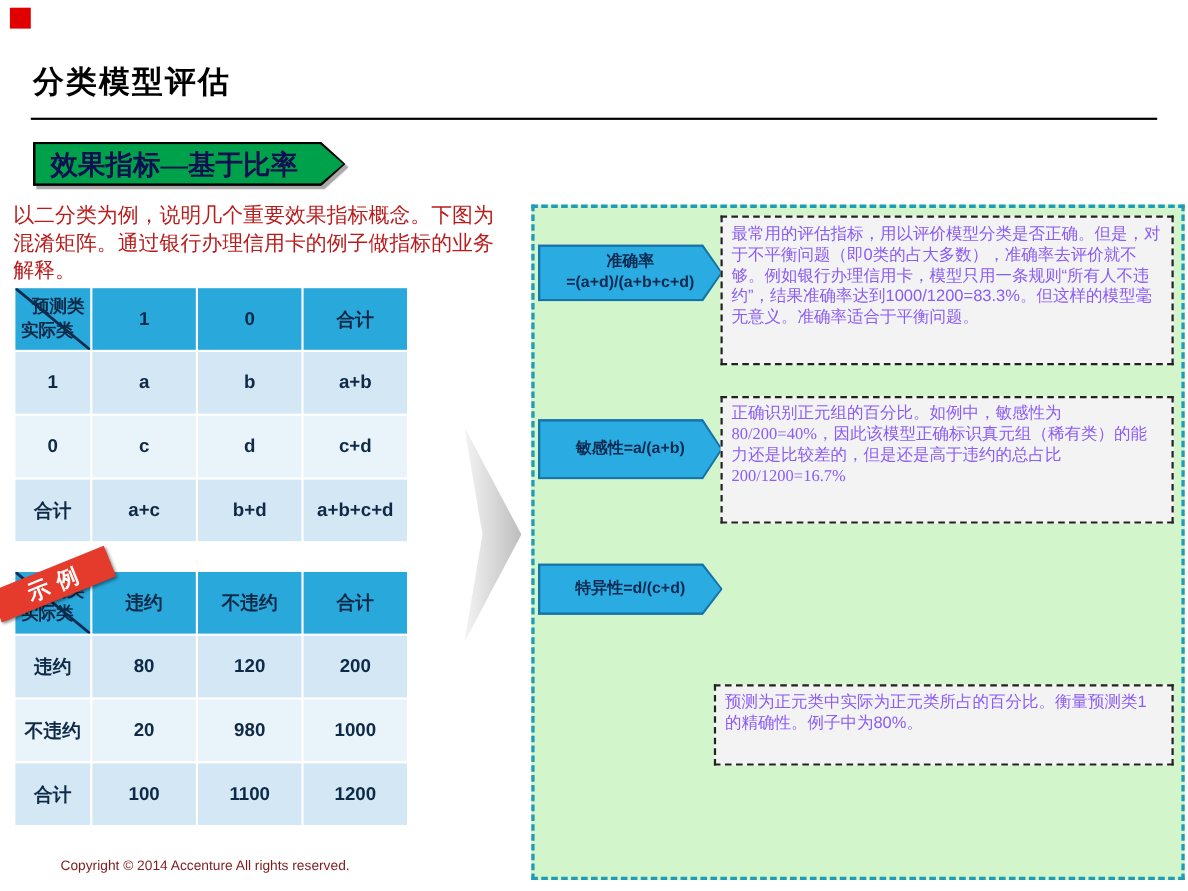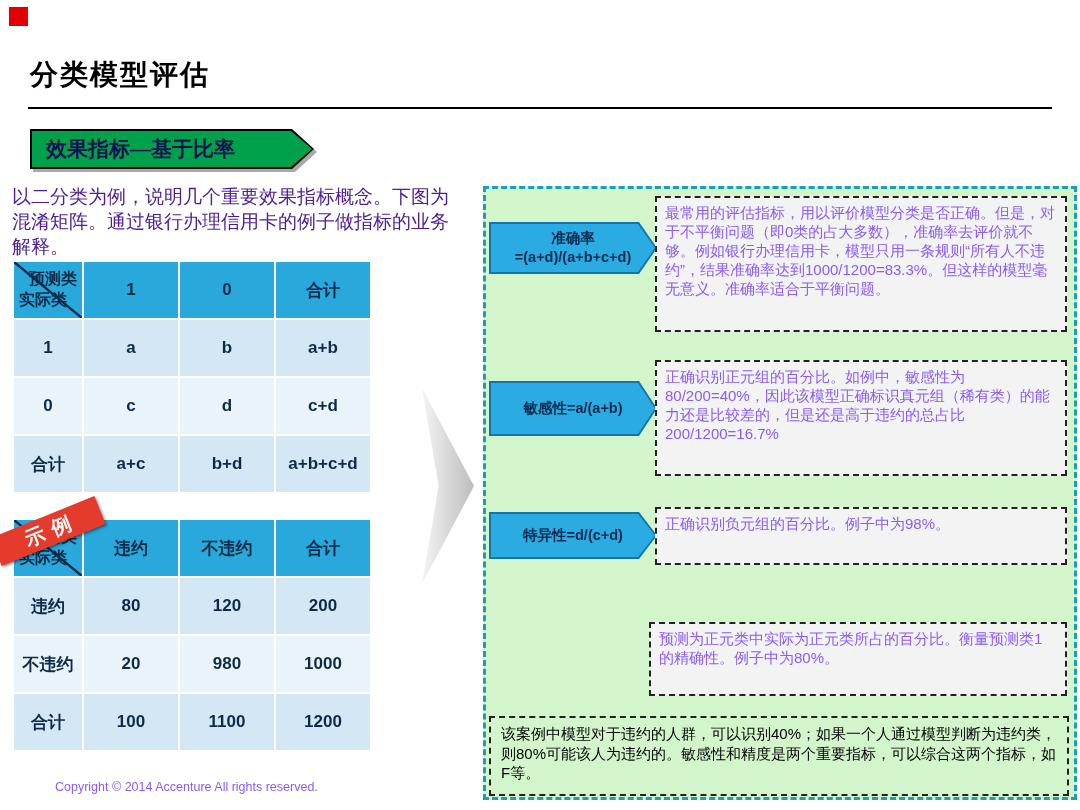--- a/index.html
+++ b/index.html
@@ -15,23 +15,23 @@
   }
   .title-rule { position:absolute; left:28px; top:107px; width:1024px; height:2px; background:#000; }
 
   
   .banner { position:absolute; left:30px; top:129px; width:284px; height:40px; filter:drop-shadow(3px 3px 0 #a9a9a9); }
   .banner-b { position:absolute; inset:0; background:#000;
     clip-path:polygon(0 0, calc(100% - 22px) 0, 100% 50%, calc(100% - 22px) 100%, 0 100%); }
   .banner-f { position:absolute; inset:2px; background:#00a14b;
     clip-path:polygon(0 0, calc(100% - 21px) 0, 100% 50%, calc(100% - 21px) 100%, 0 100%);
     display:flex; align-items:center; padding-left:14px; box-sizing:border-box; }
-  .banner-f span { font-family:"Liberation Serif", serif; font-weight:bold; font-size:21px; color:#101050; }
+  .banner-f span { font-family:"Liberation Serif", serif; font-weight:bold; font-size:25px; color:#101050; }
 
-  .intro { position:absolute; left:12px; top:184px; width:455px; font-size:19px; line-height:1.32; color:#4c1d95; }
+  .intro { position:absolute; left:12px; top:184px; width:455px; font-size:19px; line-height:1.32; color:#b91c1c; }
 
   
   .matrix { position:absolute; border-collapse:separate; border-spacing:2px; table-layout:fixed; }
   .matrix td { width:94px; height:56px; text-align:center; vertical-align:middle;
     font-size:17px; font-weight:bold; color:#0e2a47; }
   .matrix td:first-child { width:68px; }
   .matrix tr.head td { background:#29a8dc; }
   .matrix tr.r0 td, .matrix tr.r2 td { background:#d3e7f4; }
   .matrix tr.r1 td { background:#e9f3fa; }
   .corner { position:relative; }
@@ -58,21 +58,21 @@
     clip-path:polygon(0 0, calc(100% - 17px) 0, 100% 50%, calc(100% - 17px) 100%, 0 100%);
     display:flex; flex-direction:column; justify-content:center; align-items:center;
     color:#0d2a50; font-weight:bold; font-size:14.5px; line-height:1.3; text-align:right;
     padding-right:0; box-sizing:border-box; }
 
   .dbox { position:absolute; box-sizing:border-box; border:2px dashed #222; background:#f3f3f3;
     padding:5px 8px; font-size:15px; line-height:1.27; color:#8b5cf6; }
   .sumbox { position:absolute; box-sizing:border-box; border:2px dashed #222; background:transparent;
     padding:6px 10px; font-size:15px; line-height:1.3; color:#000; }
 
-  .footer { position:absolute; left:55px; top:780px; font-size:12.5px; color:#8b5cf6; }
+  .footer { position:absolute; left:55px; top:780px; font-size:12.5px; color:#7f1d1d; }
 </style>
 </head>
 <body>
 
 <div class="slide">
 
   <div class="logo"></div>
 
   <div class="title">分类模型评估</div>
   <div class="title-rule"></div>
@@ -172,30 +172,28 @@
       </div>
     </div>
     <div class="dbox" style="left:169px; top:7px; width:412px; height:136px;">最常用的评估指标，用以评价模型分类是否正确。但是，对于不平衡问题（即0类的占大多数），准确率去评价就不够。例如银行办理信用卡，模型只用一条规则“所有人不违约”，结果准确率达到1000/1200=83.3%。但这样的模型毫无意义。准确率适合于平衡问题。</div>
 
     <div class="marrow" style="left:3px; top:192px; width:168px; height:55px;">
       <div class="marrow-b"></div>
       <div class="marrow-f">
         <span>敏感性=a/(a+b)</span>
       </div>
     </div>
-    <div class="dbox" style="left:169px; top:171px; width:412px; height:116px;">正确识别正元组的百分比。如例中，敏感性为80/200=40%，因此该模型正确标识真元组（稀有类）的能力还是比较差的，但是还是高于违约的总占比200/1200=16.7%</div>
+    <div class="dbox" style="left:169px; top:171px; width:412px; height:116px;font-family:Liberation Serif, serif;">正确识别正元组的百分比。如例中，敏感性为80/200=40%，因此该模型正确标识真元组（稀有类）的能力还是比较差的，但是还是高于违约的总占比200/1200=16.7%</div>
 
     <div class="marrow" style="left:3px; top:323px; width:168px; height:47px;">
       <div class="marrow-b"></div>
       <div class="marrow-f">
         <span>特异性=d/(c+d)</span>
       </div>
     </div>
-    <div class="dbox" style="left:169px; top:318px; width:412px; height:58px;">正确识别负元组的百分比。例子中为98%。</div>
 
     <div class="dbox" style="left:163px; top:433px; width:418px; height:74px;">预测为正元类中实际为正元类所占的百分比。衡量预测类1的精确性。例子中为80%。</div>
 
-    <div class="sumbox" style="left:3px; top:527px; width:580px; height:80px;">该案例中模型对于违约的人群，可以识别40%；如果一个人通过模型判断为违约类，则80%可能该人为违约的。敏感性和精度是两个重要指标，可以综合这两个指标，如F等。</div>
   </div>
 
   <div class="footer">Copyright © 2014  Accenture  All rights reserved.</div>
 
 </div>
 
 </body></html>

